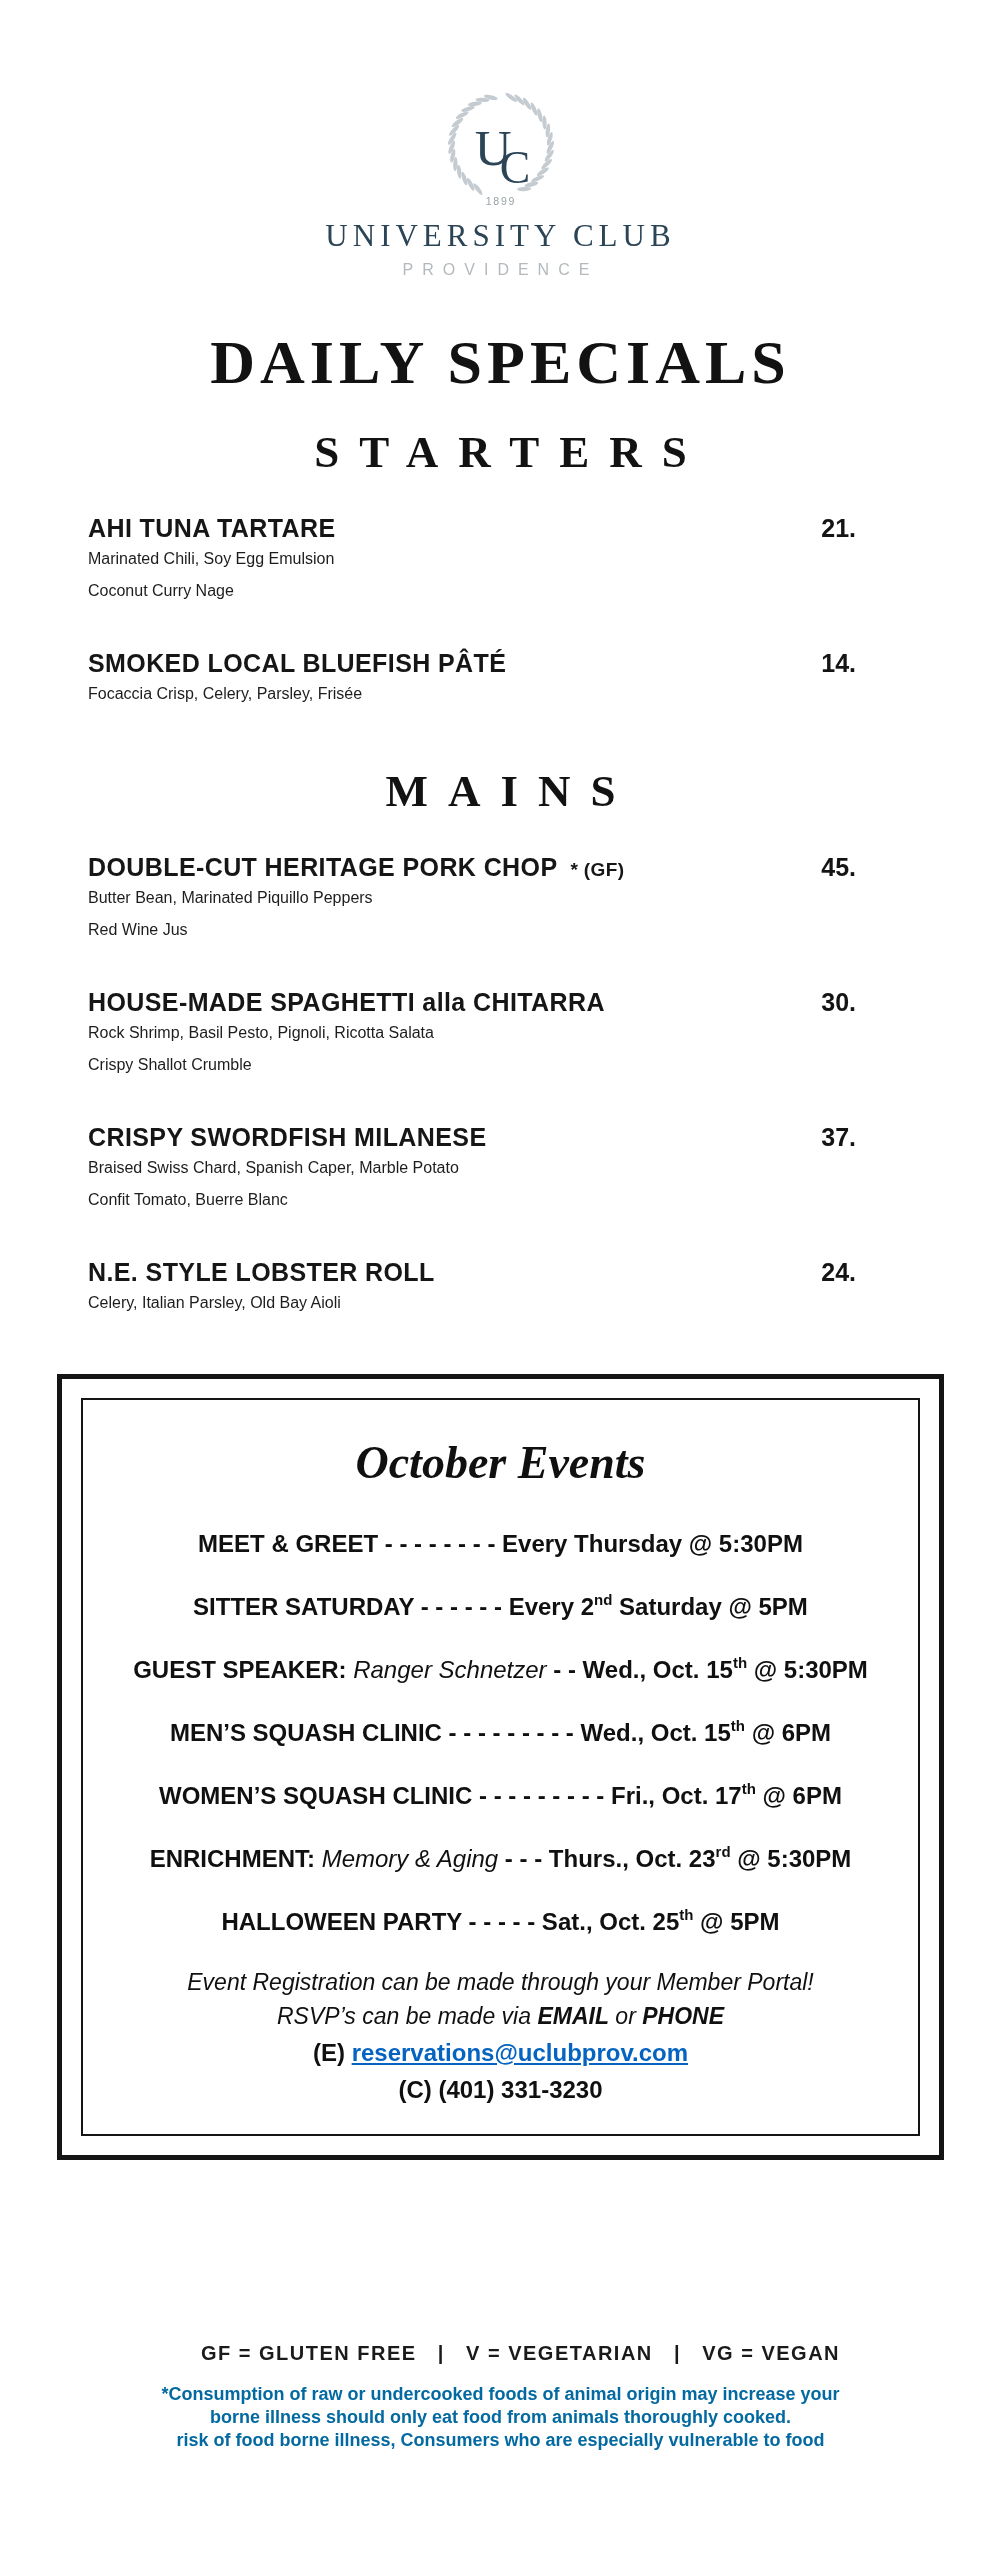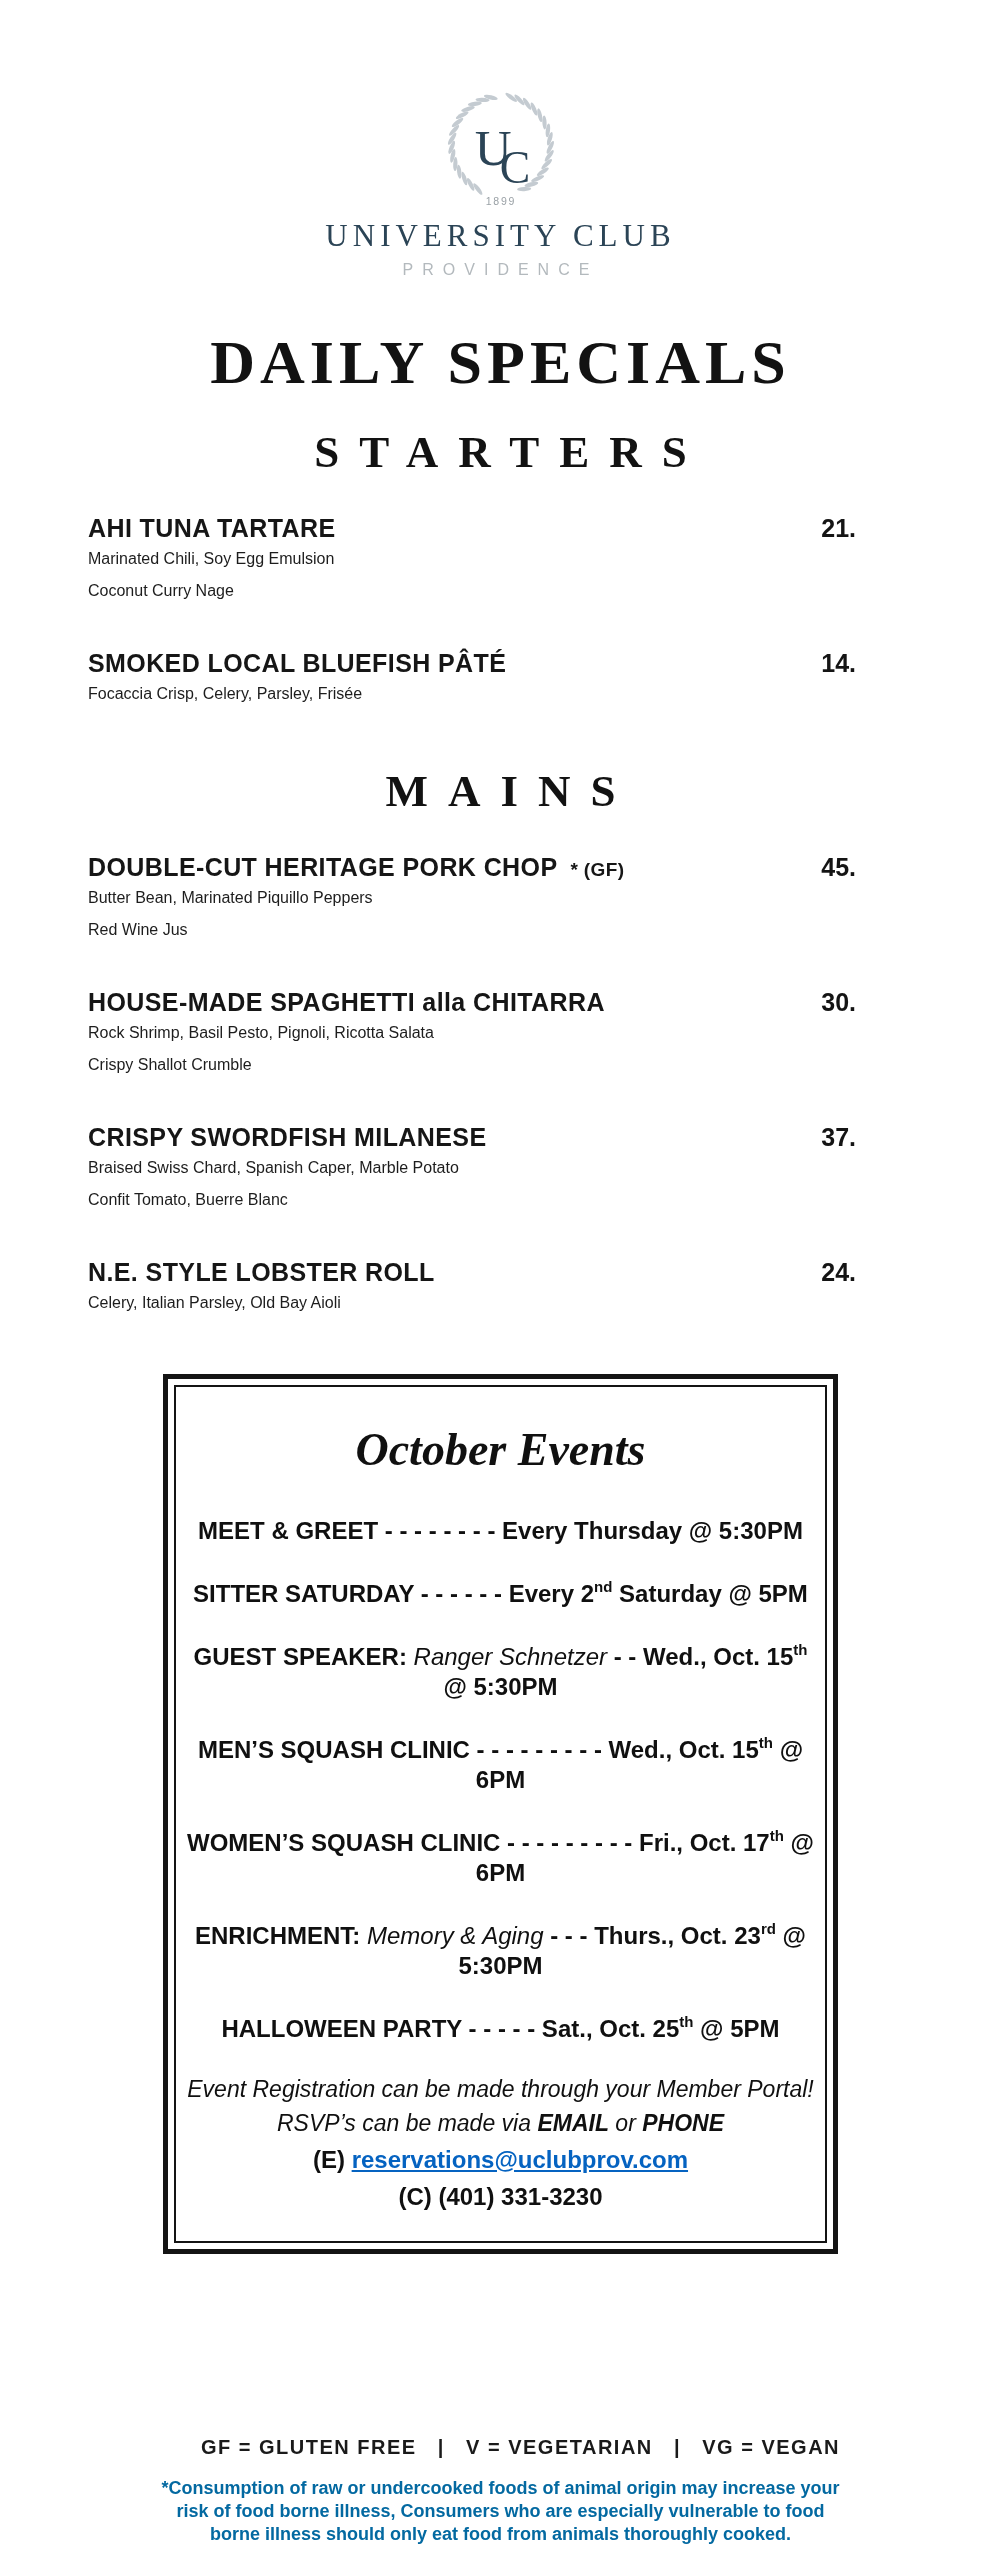--- a/index.html
+++ b/index.html
@@ -37,22 +37,22 @@
   .menu-items { margin:36px 0 0 88px; width:768px; }
   .item { margin-bottom:42px; }
   .item-head { display:flex; justify-content:space-between; align-items:baseline; }
   .item-name { font-weight:700; font-size:25px; letter-spacing:0.4px; color:#161616; }
   .item-suffix { font-weight:700; font-size:19px; letter-spacing:0.4px; margin-left:6px; }
   .item-price { font-weight:700; font-size:25px; flex:0 0 46px; text-align:right; }
   .item-desc { font-size:16px; line-height:32px; font-weight:400; color:#1d1d1d; }
 
   
   .events-outer {
-    width:675px; margin:55px auto 0; box-sizing:border-box;
-    border:5px solid #141414; padding:6px;
+    width:887px; margin:55px auto 0; box-sizing:border-box;
+    border:5px solid #141414; padding:19px;
   }
   .events-inner {
     border:2px solid #141414; padding:24px 8px 30px; text-align:center;
   }
   .events-title {
     font-family:"Liberation Serif", serif; font-style:italic; font-weight:700;
     font-size:46px; margin-top:12px; color:#101010;
   }
   .event-line { margin-top:27px; font-size:24px; font-weight:700; line-height:30px; color:#101010; }
   .event-line:first-of-type { margin-top:40px; }
@@ -196,17 +196,17 @@
       <div class="events-contact">
         <span>(E) </span><a href="#" class="email-link" style="color: rgb(5, 99, 193);">reservations@uclubprov.com</a>
       </div>
       <div class="events-contact">(C) (401) 331-3230</div>
     </div>
   </div>
 
   <div class="legend">GF = GLUTEN FREE   |   V = VEGETARIAN   |   VG = VEGAN</div>
   <div class="disclaimer" id="disclaimer">
       <div>*Consumption of raw or undercooked foods of animal origin may increase your</div>
+      <div>borne illness should only eat food from animals thoroughly cooked.</div>
       <div>risk of food borne illness, Consumers who are especially vulnerable to food</div>
-      <div>borne illness should only eat food from animals thoroughly cooked.</div>
     </div>
 
 </div>
 
 </body></html>

